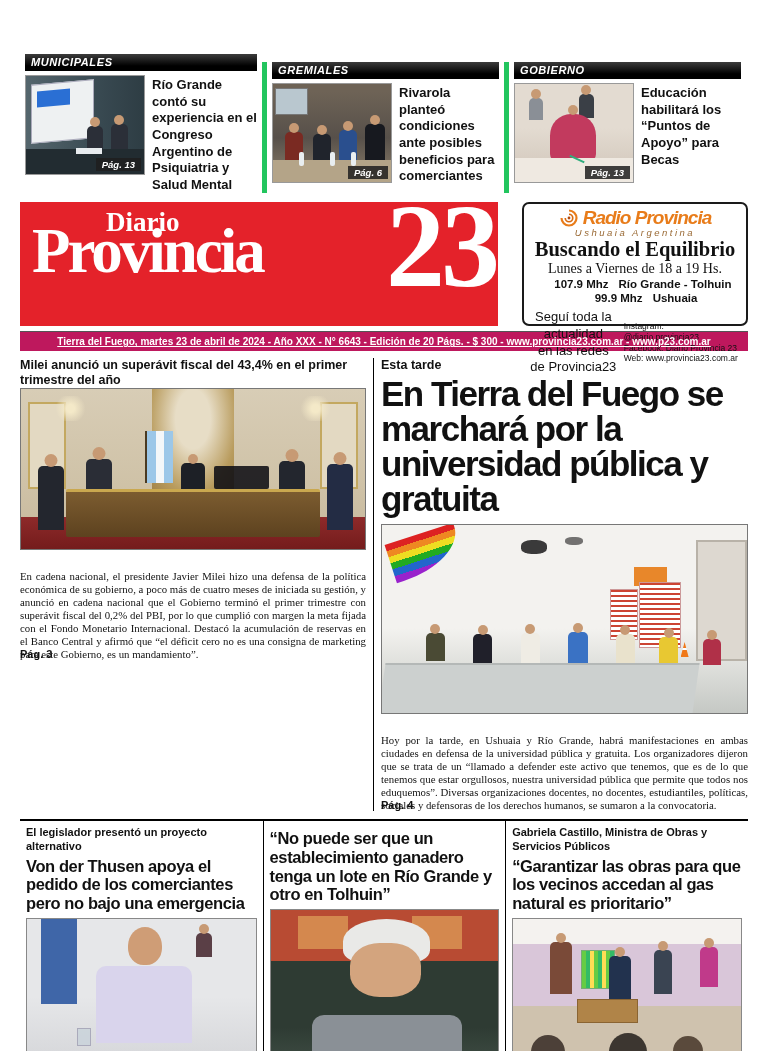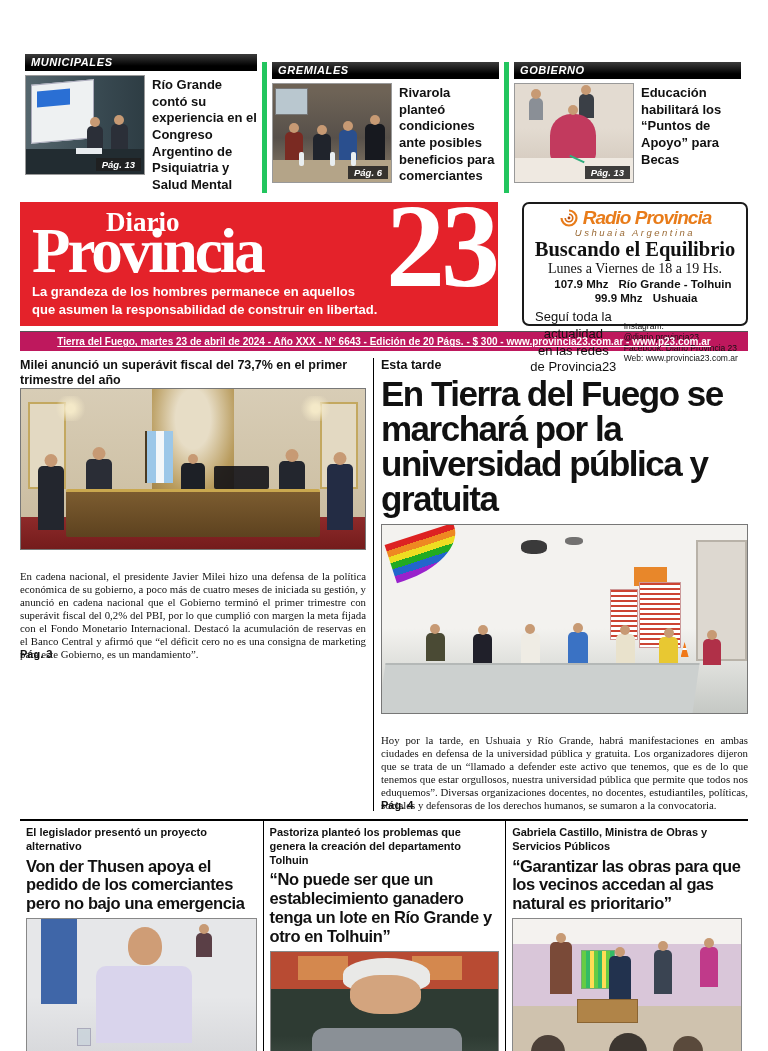--- a/index.html
+++ b/index.html
@@ -185,24 +185,20 @@
       </div>
     </div>
 
   </div>
 
   <div class="mast-row">
     <div class="masthead">
       <div class="mast-diario">Diario</div>
       <div class="mast-title">Provincia</div>
       <div class="mast-23">23</div>
-      <div class="mast-tagline">
-        <div>La grandeza de los hombres permanece en aquellos</div>
-        <div>que asumen la responsabilidad de construir en libertad.</div>
-      </div>
     </div>
 
     <div class="radio-box">
       <div class="radio-logo-row">
         <svg width="20" height="20" viewBox="0 0 24 24">
           <path d="M12 3a9 9 0 1 1-9 9" stroke="#e87c1a" fill="none" stroke-width="2.6"></path>
           <path d="M12 7.5a4.5 4.5 0 1 1-4.5 4.5" stroke="#d96a10" fill="none" stroke-width="2"></path>
           <circle cx="12" cy="12" r="1.7" fill="#b24a10"></circle>
         </svg>
         <span class="radio-name">Radio Provincia</span>
@@ -228,21 +224,21 @@
         </div>
       </div>
     </div>
   </div>
 
   <div class="date-bar">Tierra del Fuego, martes 23 de abril de 2024 - Año XXX - N° 6643 - Edición de 20  Págs. - $ 300 - www.provincia23.com.ar - www.p23.com.ar</div>
 
   <div class="main-area">
 
     <div class="lead-left">
-      <div class="kicker">Milei anunció un superávit fiscal del 73,7% en el primer trimestre del año</div>
+      <div class="kicker">Milei anunció un superávit fiscal del 43,4% en el primer trimestre del año</div>
       <div class="lead-photo ph-milei sc-milei">
         <div class="panel" style="left:2%;"></div>
         <div class="panel" style="right:2%;"></div>
         <div class="chand" style="left:10%;"></div>
         <div class="chand" style="right:10%;"></div>
         <div class="ornament"></div>
         <div class="carpet"></div>
         <div class="flag"></div>
         <div class="person person-lg" style="left:5%;bottom:12%;width:26px;height:64px;background:#23262e;"></div>
         <div class="person person-lg" style="left:19%;bottom:14%;width:26px;height:68px;background:#2a2d36;"></div>
@@ -294,21 +290,20 @@
         <div class="person" style="left:74%;top:10%;width:16px;height:24px;background:#5a3f46;"></div>
         <div class="hd"></div>
         <div class="tor"></div>
 
         <div class="glass"></div>
 
       </div>
     </div>
 
     <div class="bot-col">
-      <div class="bot-kicker">Pastoriza planteó los problemas que genera la creación del departamento Tolhuin</div>
       <div class="bot-headline">“No puede ser que un establecimiento ganadero tenga un lote en Río Grande y otro en Tolhuin”</div>
       <div class="bot-photo sc-pas">
         <div class="poststreak" style="left:12%;"></div>
         <div class="poststreak" style="left:62%;"></div>
         <div class="hair"></div>
         <div class="face"></div>
         <div class="coat"></div>
 
       </div>
     </div>

